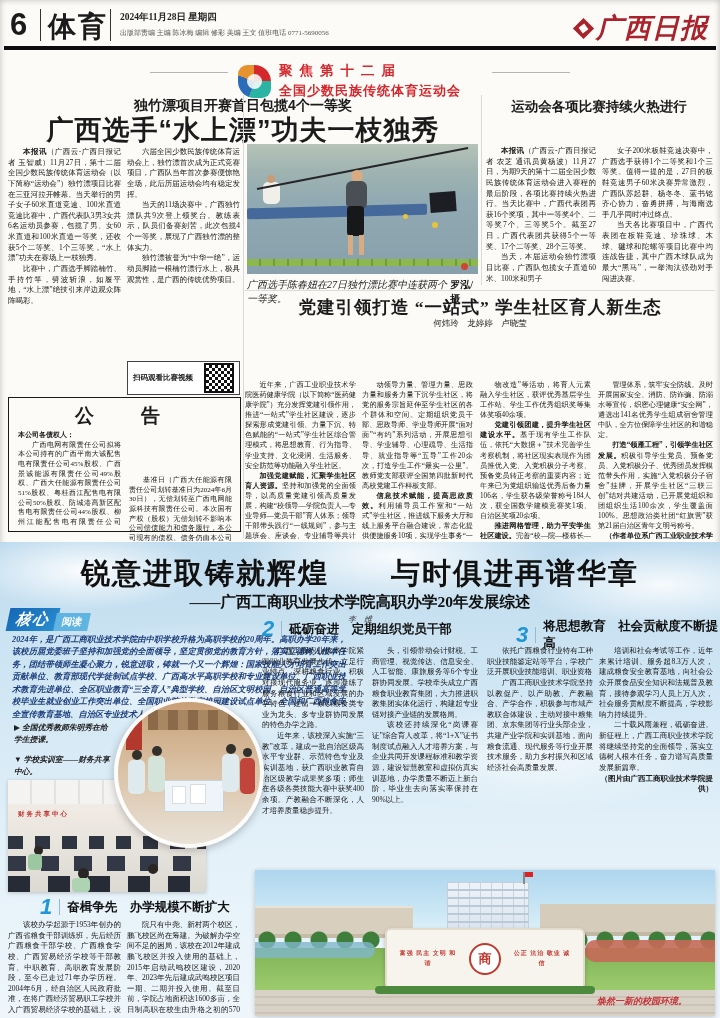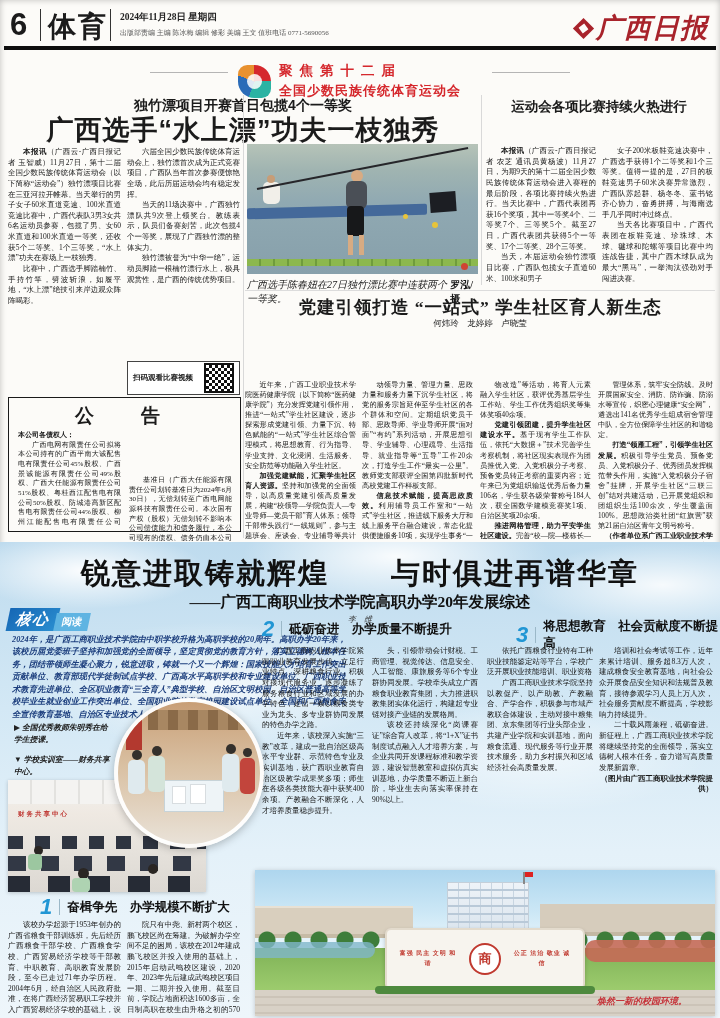--- a/index.html
+++ b/index.html
@@ -264,21 +264,21 @@
     <div class="abs col" style="left:8px;top:378px;width:113px;height:96px;">
         <p>该校办学起源于1953年创办的广西省粮食干部训练班，先后经历广西粮食干部学校、广西粮食学校、广西贸易经济学校等干部教育、中职教育、高职教育发展阶段，至今已走过71年办学历程。2004年6月，经自治区人民政府批准，在将广西经济贸易职工学校并入广西贸易经济学校的基础上，设立广西工商职业技术学院，开启高职办学的新征程。</p>
       </div>
     <div class="abs col" style="left:127px;top:378px;width:113px;height:96px;">
         <p>院只有中尧、新村两个校区，鹏飞校区尚在筹建。为破解办学空间不足的困局，该校在2012年建成鹏飞校区并投入使用的基础上，2015年启动武鸣校区建设，2020年、2023年先后建成武鸣校区项目一期、二期并投入使用。截至目前，学院占地面积达1600多亩，全日制高职在校生由升格之初的570余人增长到24000多人；办学规模迈进区内高职院校前列。</p>
       </div>
 
     <div class="abs sechead" style="left:262px;top:76px;">
       <span class="secnum">2</span>
       <span class="secdiv"></span>
-      <span class="sectitle">砥砺奋进　办学质量不断提升</span>
+      <span class="sectitle">砥砺奋进　定期组织党员干部</span>
     </div>
     <div class="abs col" style="left:262px;top:104px;width:102px;height:220px;">
         <p>广西工商职业技术学院紧跟职业教育发展步伐，立足行业特点，深耕粮食行业，积极对接现代服务业，逐步凝练了服务粮食行业和区域发展的办学特色，走出一条以粮食类专业为龙头、多专业群协同发展的特色办学之路。</p>
         <p>近年来，该校深入实施“三教”改革，建成一批自治区级高水平专业群、示范特色专业及实训基地，获广西职业教育自治区级教学成果奖多项；师生在各级各类技能大赛中获奖400余项。产教融合不断深化，人才培养质量稳步提升。</p>
       </div>
     <div class="abs col" style="left:372px;top:104px;width:106px;height:220px;">
         <p>头，引领带动会计财税、工商管理、视觉传达、信息安全、人工智能、康旅服务等6个专业群协同发展。学校牵头成立广西粮食职业教育集团，大力推进职教集团实体化运行，构建起专业链对接产业链的发展格局。</p>
         <p>该校还持续深化“岗课赛证”综合育人改革，将“1+X”证书制度试点融入人才培养方案，与企业共同开发课程标准和教学资源，建设智慧教室和虚拟仿真实训基地，办学质量不断迈上新台阶，毕业生去向落实率保持在90%以上。</p>
       </div>
 

